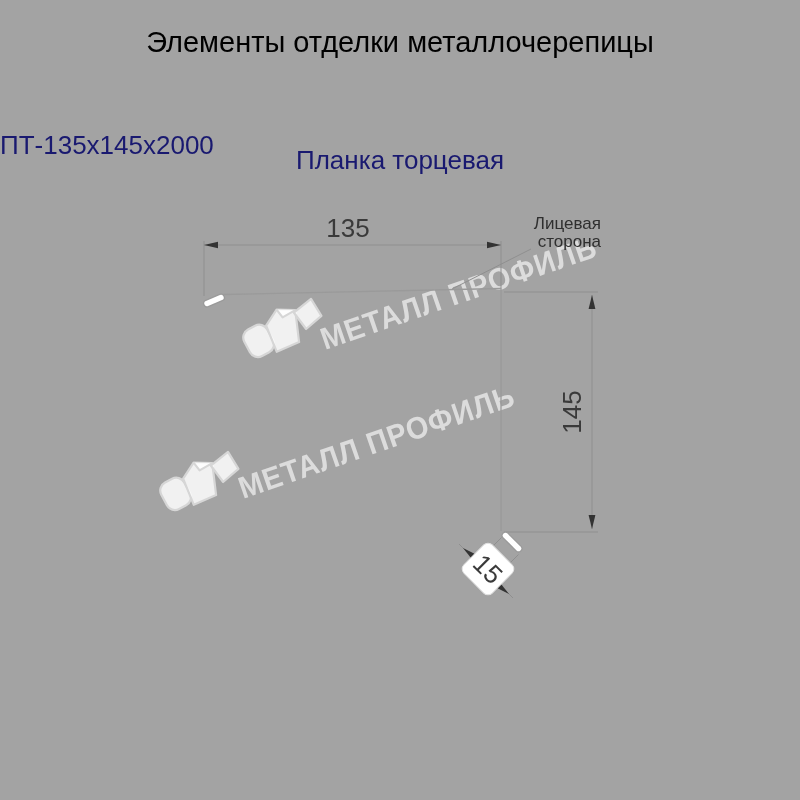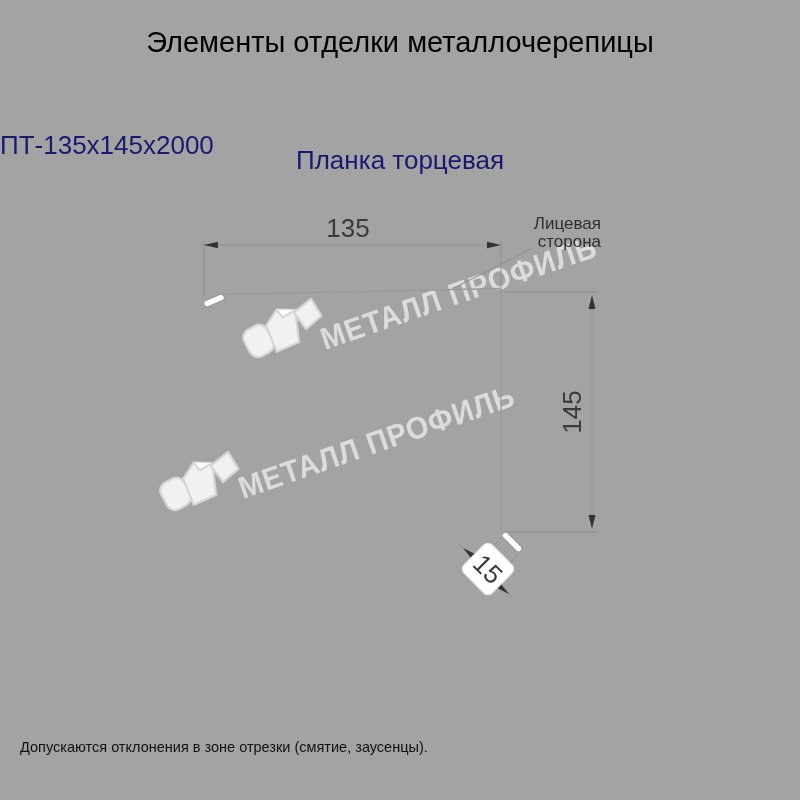--- a/index.html
+++ b/index.html
@@ -109,16 +109,15 @@
       <line class="dl" x1="518.5" y1="554.5" x2="488" y2="585"></line>
       <line class="dl" x1="459" y1="544" x2="513" y2="598"></line>
       <polygon class="ar" points="463,548 475,554 471,558"></polygon>
       <polygon class="ar" points="509,594 497,588 501,584"></polygon>
       <rect class="diamond" x="468" y="549" width="40" height="40" rx="6" transform="rotate(45 488 569)"></rect>
       <text class="dt" transform="translate(488,569) rotate(45)" text-anchor="middle" dy="0.35em">15</text>
     </g>
   </svg>
 
   <div class="footer">
-    <div>Допускаются отклонения в зоне отрезки (смятие, заусенцы).</div>
   </div>
 
 </div>
 
 </body></html>

